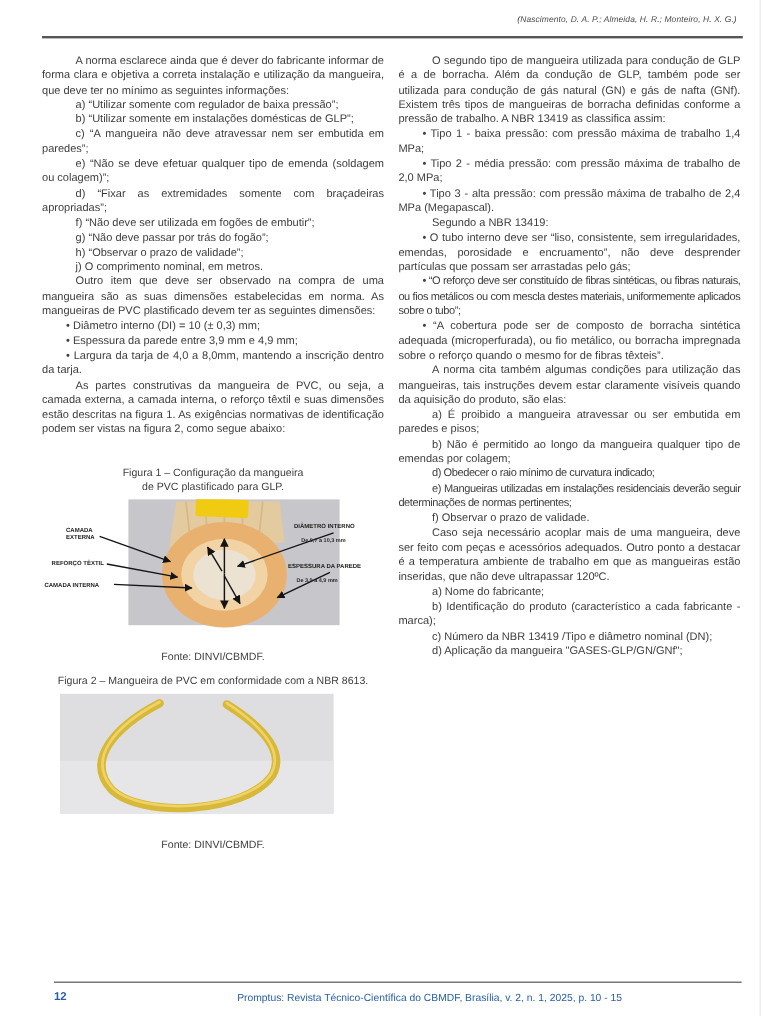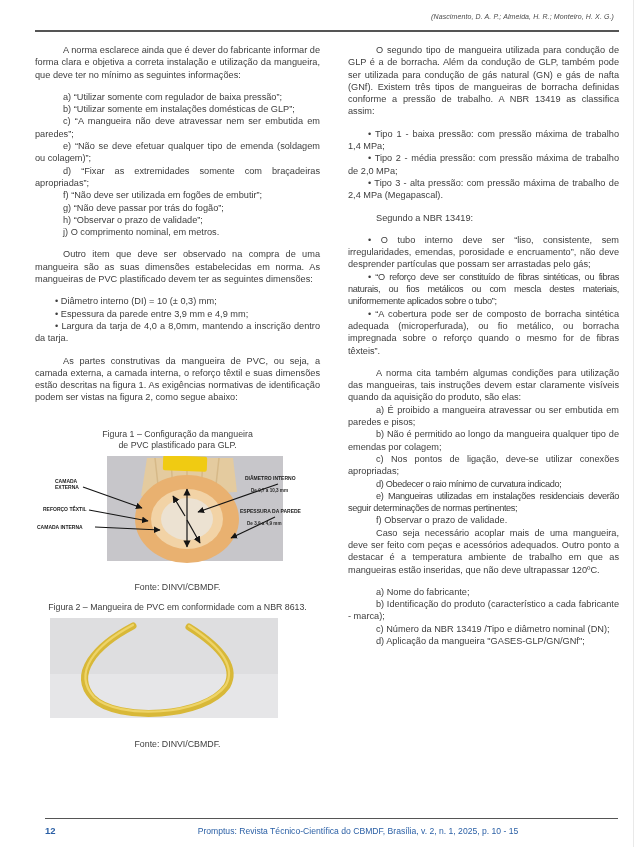--- a/index.html
+++ b/index.html
@@ -12,26 +12,26 @@
   .page-edge { position:absolute; right:2px; top:0; bottom:0; width:1px; background:#e9e9e9; }
 
   
   .header-authors {
     position:absolute; top:13px; right:22px;
     font-size:7px; font-style:italic; color:#4a4a4a; letter-spacing:0.1px;
   }
   .header-rule { position:absolute; top:30px; left:35px; right:17px; border-top:2px solid #555; }
 
   
-  .columns { position:absolute; top:44px; left:35px; width:584px; display:flex; gap:28px; }
+  .columns { position:absolute; top:44px; left:35px; width:584px; display:flex; gap:12px; }
   .col { width:285px; font-size:9.2px; line-height:12.3px; text-align:justify; }
   .para { text-indent:28px; }
   .alist p { text-indent:28px; }
   .blist p { text-indent:20px; }
-  .gap { margin-top:10px; }
+  .gap { margin-top:0; }
   .narrow { letter-spacing:-0.35px; }
 
   
   .fig-caption { margin-top:25px; text-align:center; text-indent:0; font-size:8.8px; line-height:11px; }
   .fig2-caption { margin-top:9px; margin-bottom:2px; text-align:center; text-indent:0; font-size:8.8px; line-height:11px; }
   .fonte { margin-top:17px; text-align:center; text-indent:0; font-size:8.8px; }
   svg.figimg { display:block; margin:5px auto 0 auto; }
   .figlbl { font-family:"Liberation Sans",sans-serif; font-size:5px; font-weight:bold; fill:#1c1c1c; }
   .figlbl2 { font-family:"Liberation Sans",sans-serif; font-size:4.6px; font-weight:bold; fill:#2a2a2a; }
 
@@ -156,21 +156,20 @@
         <p>• O tubo interno deve ser “liso, consistente, sem irregularidades, emendas, porosidade e encruamento”, não deve desprender partículas que possam ser arrastadas pelo gás;</p>
         <p class="narrow">• “O reforço deve ser constituído de fibras sintéticas, ou fibras naturais, ou fios metálicos ou com mescla destes materiais, uniformemente aplicados sobre o tubo”;</p>
         <p>• “A cobertura pode ser de composto de borracha sintética adequada (microperfurada), ou fio metálico, ou borracha impregnada sobre o reforço quando o mesmo for de fibras têxteis”.</p>
       </div>
 
       <p class="para gap">A norma cita também algumas condições para utilização das mangueiras, tais instruções devem estar claramente visíveis quando da aquisição do produto, são elas:</p>
 
       <div class="alist">
         <p>a) É proibido a mangueira atravessar ou ser embutida em paredes e pisos;</p>
         <p>b) Não é permitido ao longo da mangueira qualquer tipo de emendas por colagem;</p>
-        <p>c) Nos pontos de ligação, deve-se utilizar conexões apropriadas;</p>
         <p class="narrow">d) Obedecer o raio mínimo de curvatura indicado;</p>
         <p class="narrow">e) Mangueiras utilizadas em instalações residenciais deverão seguir determinações de normas pertinentes;</p>
         <p>f) Observar o prazo de validade.</p>
       </div>
 
       <p class="para">Caso seja necessário acoplar mais de uma mangueira, deve ser feito com peças e acessórios adequados. Outro ponto a destacar é a temperatura ambiente de trabalho em que as mangueiras estão inseridas, que não deve ultrapassar 120ºC.</p>
 
       <div class="alist gap">
         <p>a) Nome do fabricante;</p>
         <p>b) Identificação do produto (característico a cada fabricante - marca);</p>

